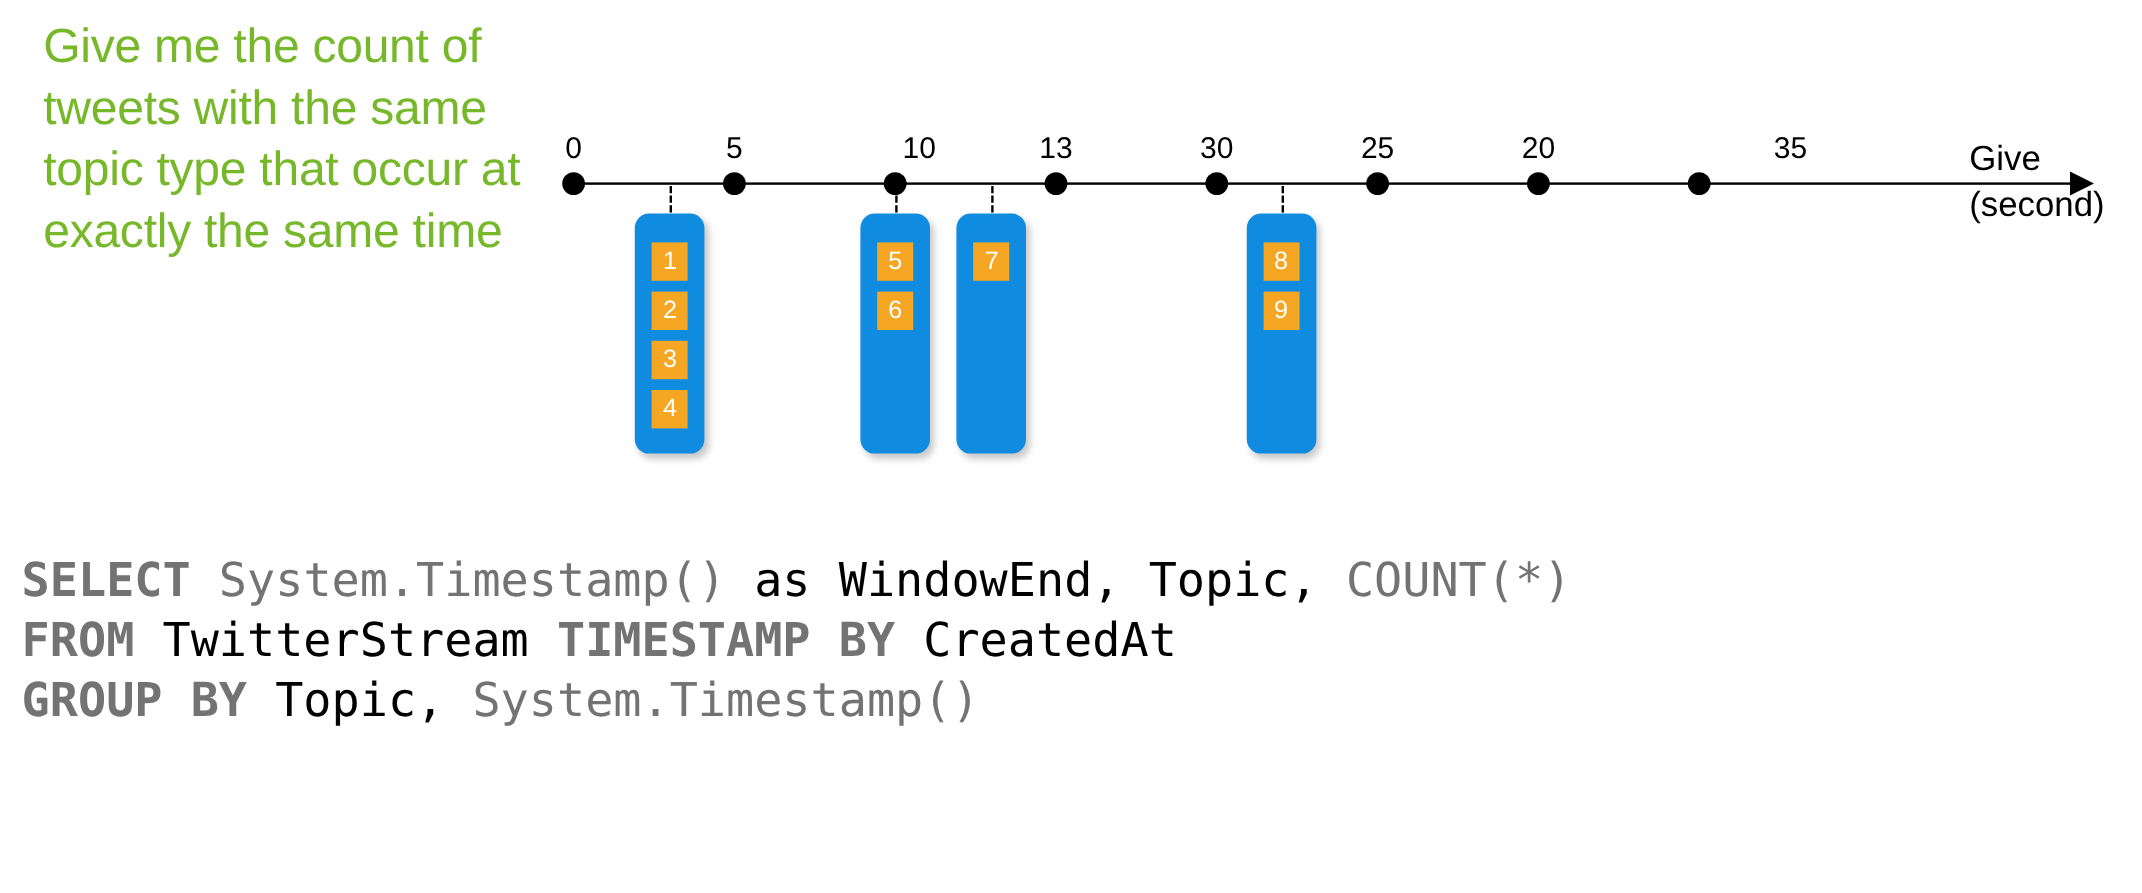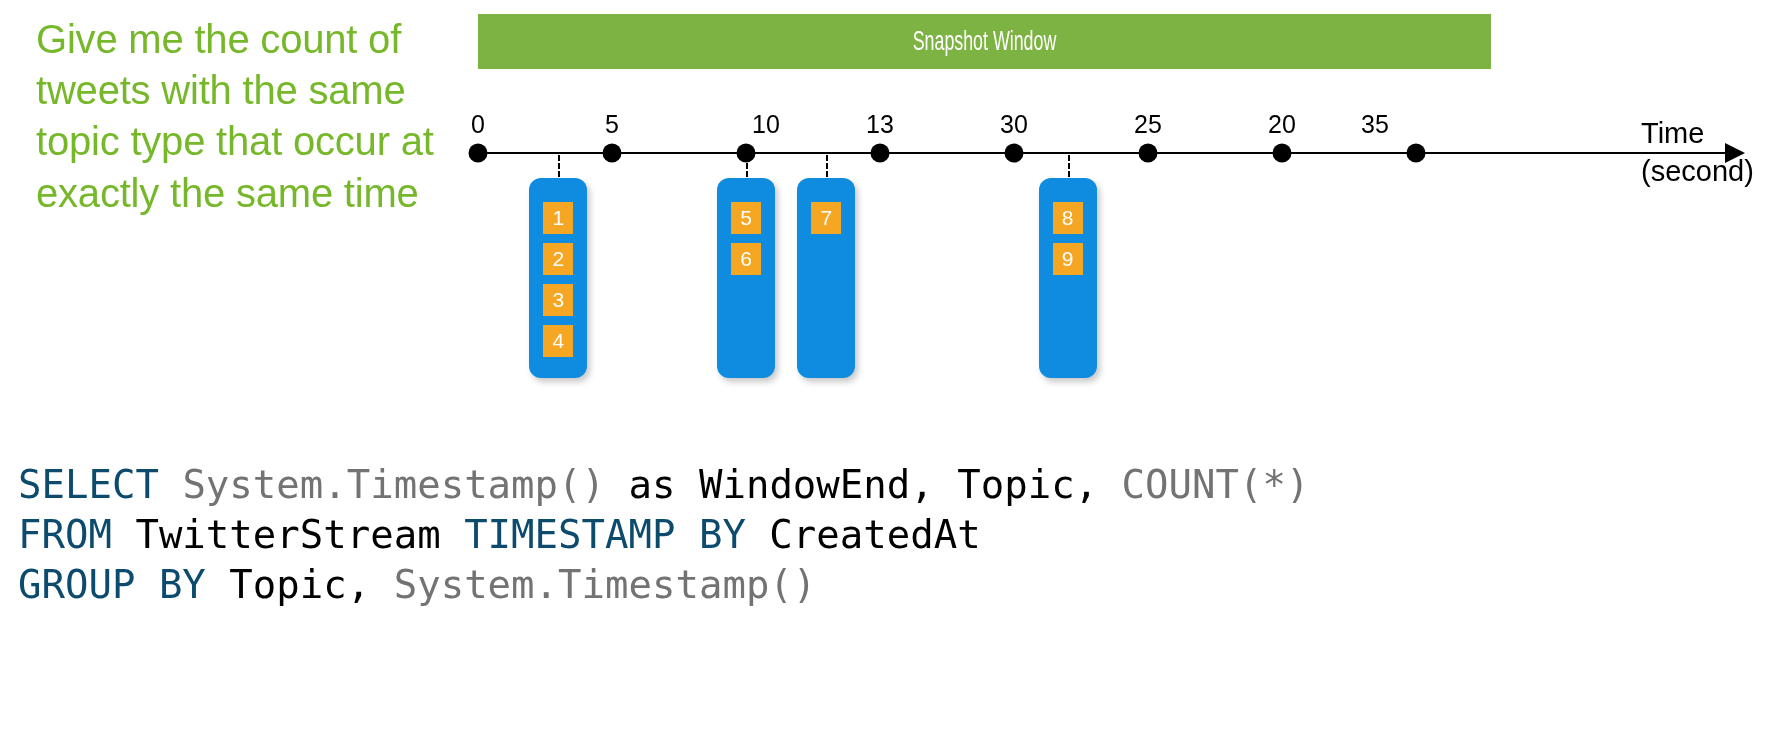--- a/index.html
+++ b/index.html
@@ -159,47 +159,44 @@
     position: absolute;
     left: 18px;
     top: 460px;
     font-family: "DejaVu Sans Mono", monospace;
     font-size: 39px;
     line-height: 1.28;
     color: #000000;
     white-space: pre;
   }
   .sql-line { display: block; white-space: pre; }
-  .kw  { color: #0c4a6e; }
+  .kw  { color: #737373; font-weight: bold; }
   .fn  { color: #737373; }
   .id  { color: #000000; }
 </style>
 </head>
 <body>
 
 <div id="prompt-text">Give me the count of tweets with the same topic type that occur at exactly the same time</div>
 
 <div id="diagram">
 
-  <div id="snapshot-window-bar">
-    <div id="snapshot-window-label">Snapshot Window</div>
-  </div>
 
   <div id="axis-line"></div>
   <div id="axis-arrow"></div>
 
   <div id="axis-tick-labels">
       <div class="axis-tick-label" style="left: 478px;">0</div>
       <div class="axis-tick-label" style="left: 612px;">5</div>
       <div class="axis-tick-label" style="left: 766px;">10</div>
       <div class="axis-tick-label" style="left: 880px;">13</div>
       <div class="axis-tick-label" style="left: 1014px;">30</div>
       <div class="axis-tick-label" style="left: 1148px;">25</div>
       <div class="axis-tick-label" style="left: 1282px;">20</div>
-      <div class="axis-tick-label" style="left: 1375px;">35</div>
+      <div class="axis-tick-label" style="left: 1492px;">35</div>
     </div>
   <div id="axis-dots">
       <div class="axis-dot" style="left: 478px;"></div>
       <div class="axis-dot" style="left: 612px;"></div>
       <div class="axis-dot" style="left: 746px;"></div>
       <div class="axis-dot" style="left: 880px;"></div>
       <div class="axis-dot" style="left: 1014px;"></div>
       <div class="axis-dot" style="left: 1148px;"></div>
       <div class="axis-dot" style="left: 1282px;"></div>
       <div class="axis-dot" style="left: 1416px;"></div>
@@ -223,17 +220,17 @@
       </div>
       <div class="event-box" style="left: 797.4px; top: 178px; width: 58px; height: 200px; background: rgb(15, 140, 224);">
         <div class="tweet-chip" style="top: 24px; background: rgb(245, 166, 35); color: rgb(255, 255, 255);">7</div>
       </div>
       <div class="event-box" style="left: 1038.6px; top: 178px; width: 58px; height: 200px; background: rgb(15, 140, 224);">
         <div class="tweet-chip" style="top: 24px; background: rgb(245, 166, 35); color: rgb(255, 255, 255);">8</div>
         <div class="tweet-chip" style="top: 65px; background: rgb(245, 166, 35); color: rgb(255, 255, 255);">9</div>
       </div>
     </div>
 
-  <div id="axis-title-time">Time</div>
+  <div id="axis-title-time">Give</div>
   <div id="axis-title-unit">(second)</div>
 </div>
 
 <div id="sql-block"><span class="sql-line"><span class="kw">SELECT</span><span class="id"> </span><span class="fn">System.Timestamp()</span><span class="id"> as WindowEnd, Topic, </span><span class="fn">COUNT(*)</span></span><span class="sql-line"><span class="kw">FROM</span><span class="id"> TwitterStream </span><span class="kw">TIMESTAMP BY</span><span class="id"> CreatedAt</span></span><span class="sql-line"><span class="kw">GROUP BY</span><span class="id"> Topic, </span><span class="fn">System.Timestamp()</span></span></div>
 
 </body></html>

